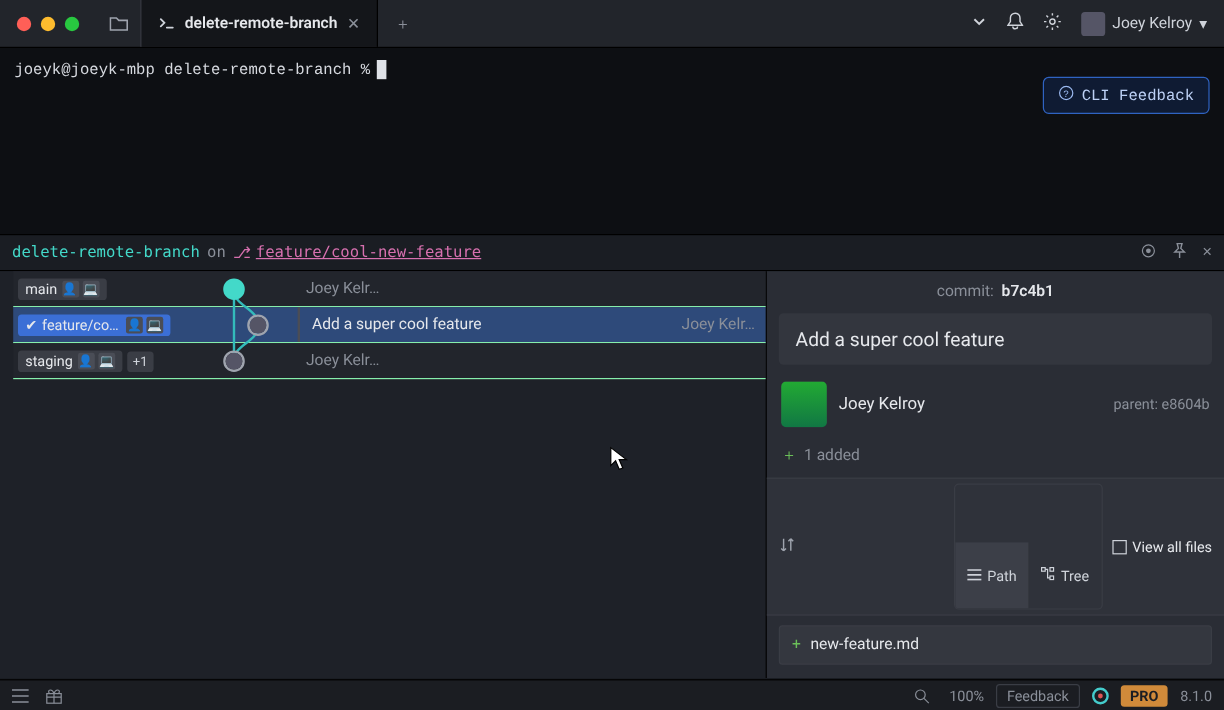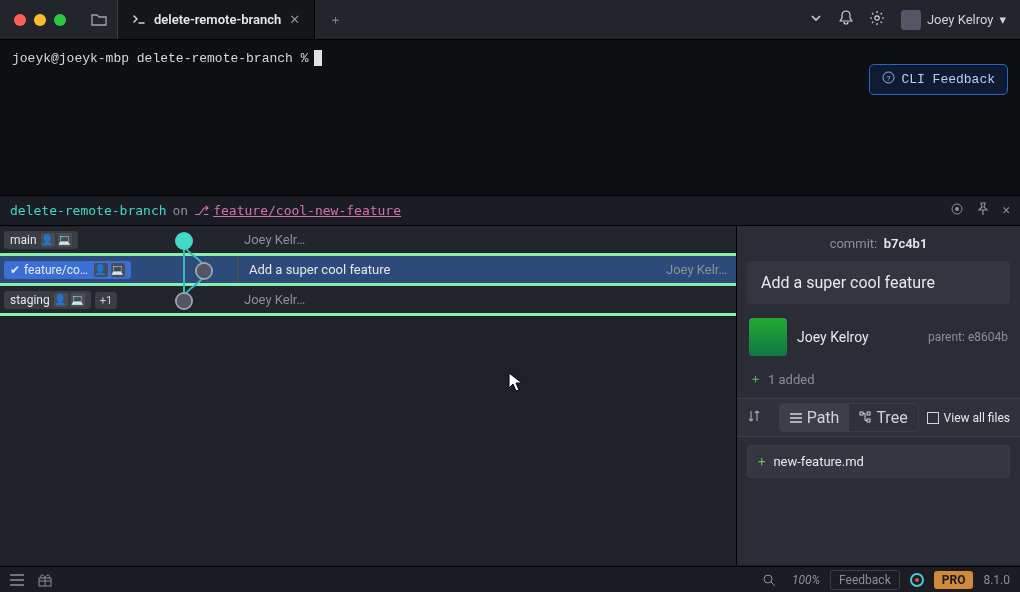--- a/index.html
+++ b/index.html
@@ -66,38 +66,39 @@
     font-family: "SFMono-Regular", Consolas, monospace;
     border-top:1px solid #000;
   }
   .ctx-repo{color:var(--accent-cyan);}
   .ctx-on{color:var(--fg-dim); margin:16px 6px;}
   .ctx-branch{color:var(--accent-pink);text-decoration:underline;}
   .ctx-right{margin-left:auto;display:flex;gap:12px;color:var(--fg-dim);}
   
   .main-split{display:flex; height:340px; border-top:1px solid #000;}
   .left-panel{flex:1; display:flex;flex-direction:column; background:#1e2128; min-width:0;}
-  .right-panel{width:284px; background:var(--bg-panel); display:flex;flex-direction:column; border-left:1px solid #000;}
+  .right-panel{width:382px; background:var(--bg-panel); display:flex;flex-direction:column; border-left:1px solid #000;}
   
   .col-headers{
     display:grid; grid-template-columns:150px 88px 1fr 76px;
     font-size:11px; text-transform:uppercase; color:var(--fg-faint);
     background:#1b1e24; height:24px; align-items:center;
     padding-right:4px;
     border-bottom:1px solid #000;
   }
   .col-headers div{padding:0 6px; white-space:nowrap; overflow:hidden;}
   .col-headers .gear{margin-left:auto;width:14px;}
   
   .rows{position:relative;}
   .row{
     display:grid; grid-template-columns:150px 88px 1fr 76px;
     align-items:center; height:30px;
-    border-bottom:3px solid #86efac;
+    border-bottom:1px solid #86efac;
     background:#22252c;
+    margin-left:11px;
   }
   .row.selected{ background:#2e4a7a; }
   .branch-chip{
     display:inline-flex;align-items:center;gap:4px;
     background:#3a3d45; border-radius:3px; padding:2px 6px;
     font-size:12px; color:#e6e8ec; margin-left:4px;
     max-width:100%; overflow:hidden;
   }
   .branch-chip.blue{ background:var(--accent-blue); }
   .chip-extra{background:#3a3d45;border-radius:3px;padding:2px 5px;margin-left:4px;font-size:11px;color:#cfd3da;}
@@ -122,37 +123,37 @@
   .avatar-md{width:38px;height:38px;border-radius:4px;background:#3a5;background-image:linear-gradient(#2a3,#174);}
   .author-info{display:flex;flex-direction:column;gap:1px;flex:1;}
   .author-name{color:#e6e8ec;font-size:14px;}
   .author-date{color:var(--fg-dim);font-size:12px;}
   .parent-info{color:var(--fg-dim);font-size:12px;text-align:right;}
   .diffstat{padding:10px 12px;color:var(--fg-dim);display:flex;align-items:center;gap:6px;}
   .diffstat .plus{color:#6bbf59;}
   .file-toolbar{display:flex;align-items:center;gap:8px;padding:4px 10px;border-top:1px solid var(--border);border-bottom:1px solid var(--border);background:#2f323a;}
   .file-toolbar .sort-icon{color:var(--fg-dim);}
   .seg-group{display:flex;margin-left:auto;border:1px solid var(--border);border-radius:4px;overflow:hidden;}
-  .seg{padding:4px 10px;display:flex;align-items:center;gap:5px;color:var(--fg);cursor:pointer;font-size:16px;}
+  .seg{padding:20px 10px;display:flex;align-items:center;gap:5px;color:var(--fg);cursor:pointer;font-size:12px;margin-top:48px;}
   .seg.active{background:#3c3f48;}
   .viewall{display:flex;align-items:center;gap:5px;color:#e6e8ec;font-size:12px;}
   .viewall .box{width:12px;height:12px;border:1px solid var(--fg);background:transparent;}
   .file-list{padding:8px 10px; background:#34373f; margin:8px 10px; border:1px solid var(--border); border-radius:3px;}
   .file-row{display:flex;align-items:center;gap:8px;color:#e6e8ec;}
   .file-row .plus{color:#6bbf59;}
   
   .cursor-ptr{position:absolute;left:508px;top:372px;width:16px;height:22px;}
   
   .statusbar{
     position:absolute;left:0;right:0;bottom:0;height:26px;
     background:#1b1d22;border-top:1px solid #000;
     display:flex;align-items:center;gap:14px;padding:0 10px;
     color:var(--fg-dim);font-size:12px;
   }
-  .statusbar .sico{display:flex;align-items:flex-end;gap:16px;font-style:italic;}
+  .statusbar .sico{display:flex;align-items:flex-end;gap:16px;}
   .statusbar .right{margin-left:auto;display:flex;align-items:center;gap:10px;}
   .feedback-btn{border:1px solid var(--border);padding:2px 8px;border-radius:3px;cursor:pointer;}
   .pro-badge{background:var(--accent-orange);color:#1a1d23;font-weight:700;padding:2px 8px;border-radius:3px;}
   .target-icon{width:14px;height:14px;border:2px solid #4cc;border-radius:50%;position:relative;}
   .target-icon::after{content:"";position:absolute;inset:3px;border-radius:50%;background:#d55;}
   .icon{display:inline-flex;}
   .gitbranch-icon::before{content:"⎇";}
 </style>
 </head>
 <body>

